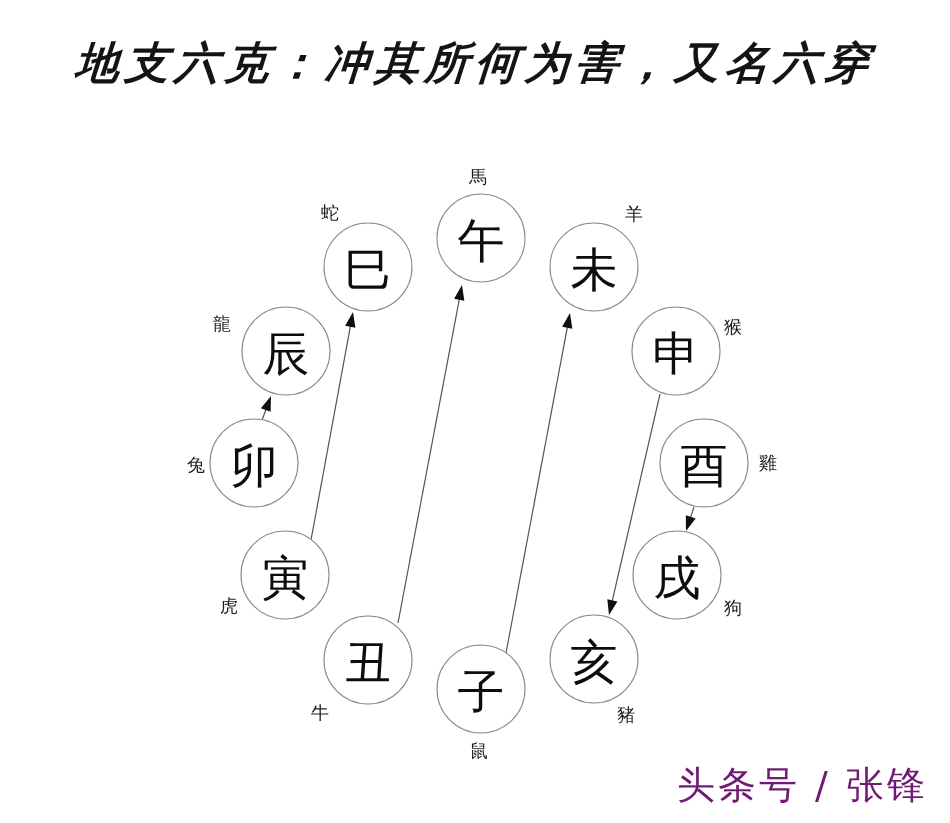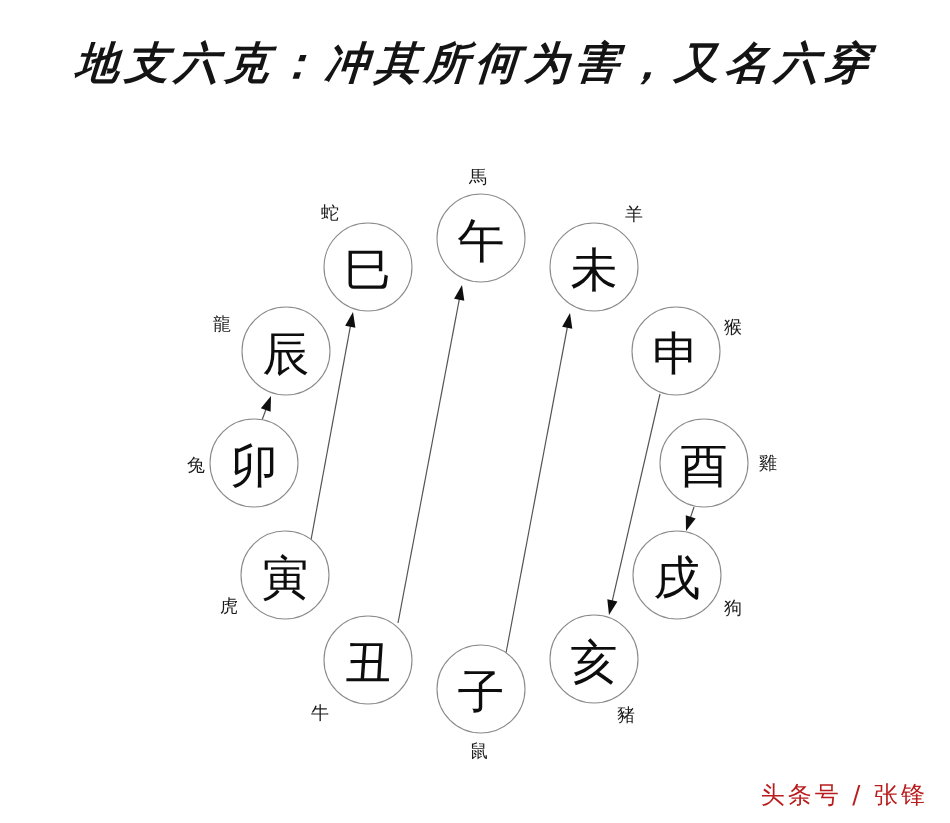--- a/index.html
+++ b/index.html
@@ -76,22 +76,22 @@
   }
   .arrow-head {
     fill: #0f0f0f;
     stroke: none;
   }
   .watermark {
     position: absolute;
     right: 22px;
     bottom: 12px;
     font-family: "DejaVu Sans", "Liberation Sans", sans-serif;
-    font-size: 24px;
-    color: #b91c1c;
+    font-size: 38px;
+    color: #701a75;
     letter-spacing: 3px;
     text-shadow: 1px 1px 0 #ffffff;
     white-space: nowrap;
     user-select: none;
   }
 </style>
 </head>
 <body>
 
 <div id="page">

